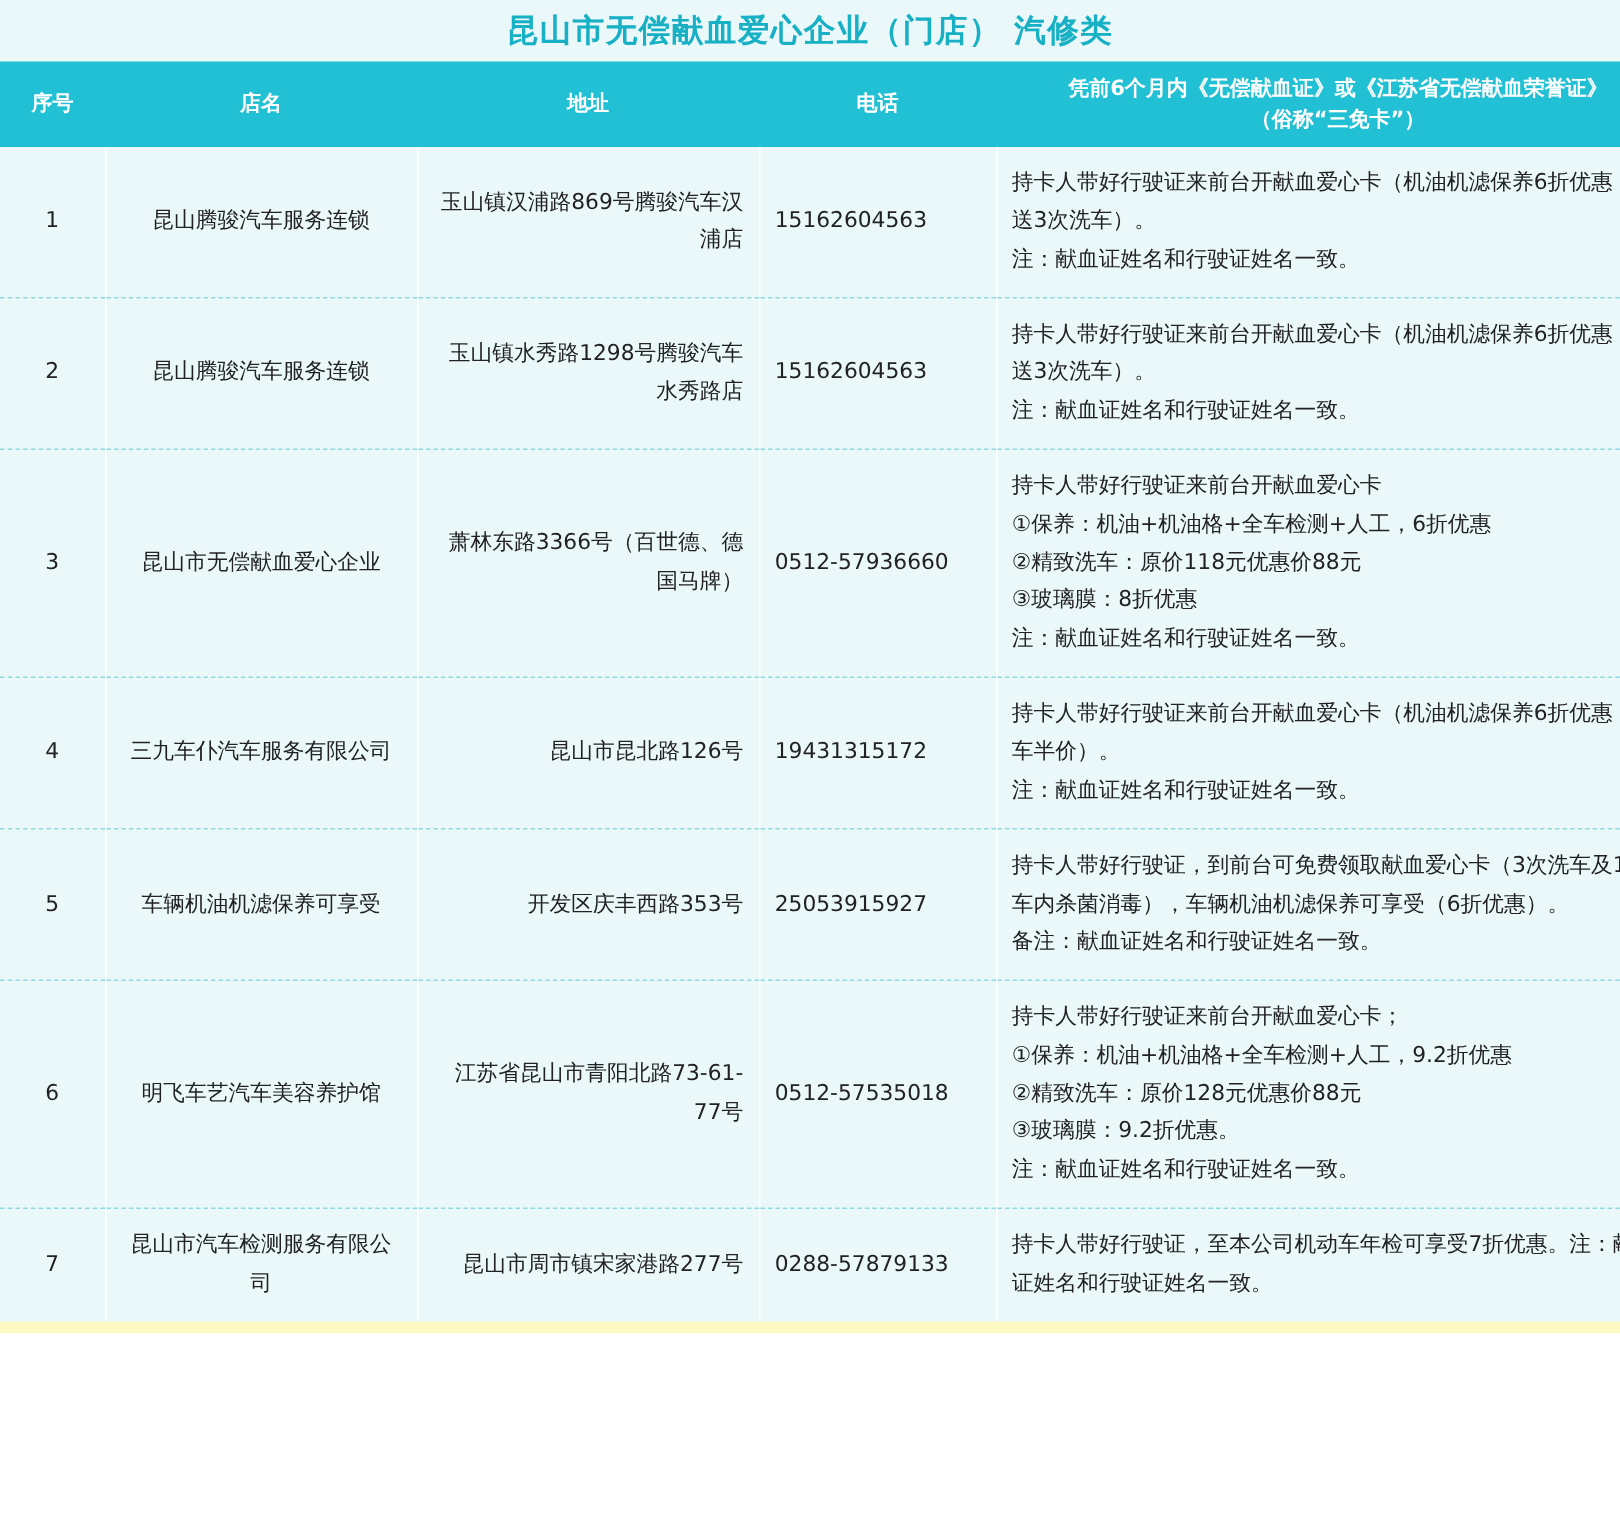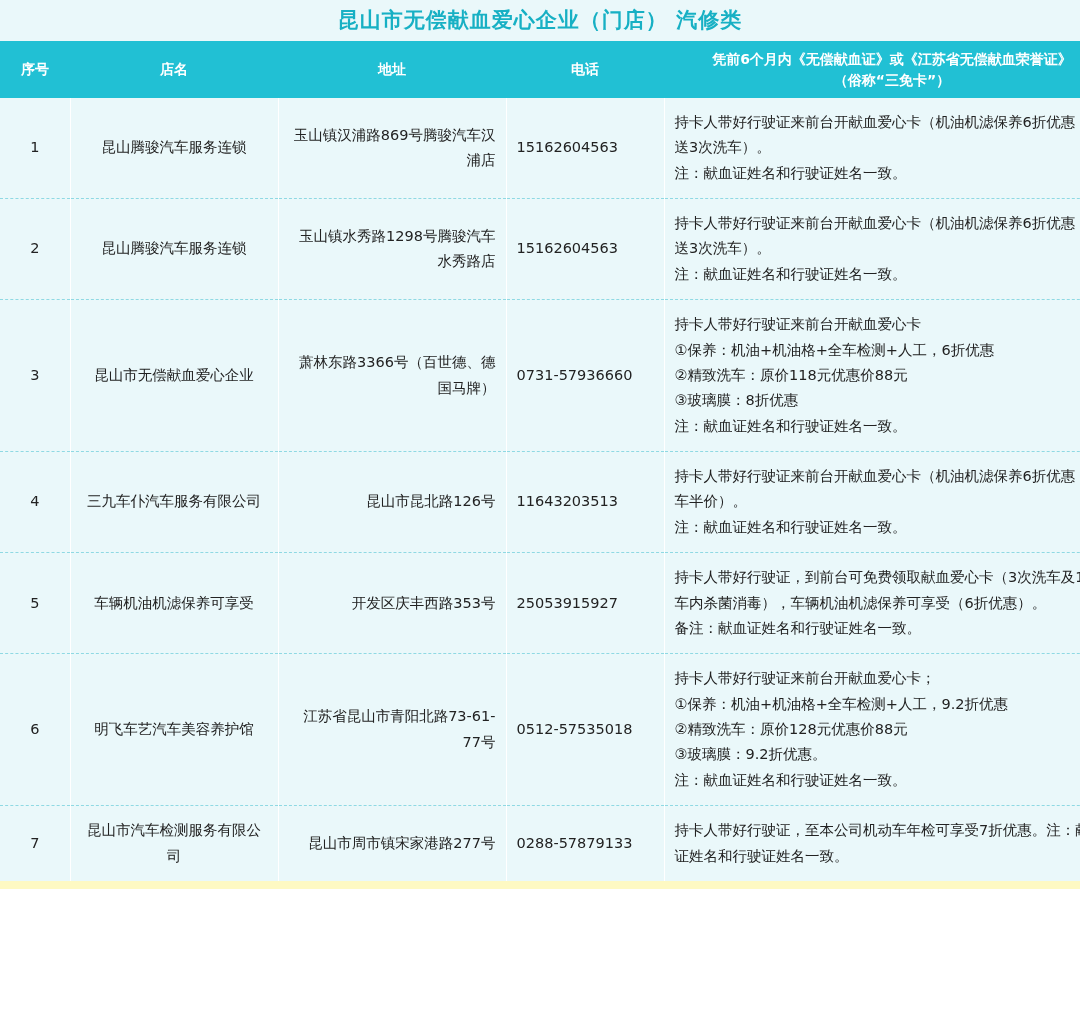--- a/index.html
+++ b/index.html
@@ -116,34 +116,34 @@
           <td class="col-tel">15162604563</td>
           <td class="col-note">
             <span class="note-line">持卡人带好行驶证来前台开献血爱心卡（机油机滤保养6折优惠，再送3次洗车）。</span>
             <span class="note-line">注：献血证姓名和行驶证姓名一致。</span>
           </td>
         </tr>
         <tr>
           <td class="col-idx">3</td>
           <td class="col-name">昆山市无偿献血爱心企业</td>
           <td class="col-addr">萧林东路3366号（百世德、德国马牌）</td>
-          <td class="col-tel">0731-57936660</td>
+          <td class="col-tel">0512-57936660</td>
           <td class="col-note">
             <span class="note-line">持卡人带好行驶证来前台开献血爱心卡</span>
             <span class="note-line">①保养：机油+机油格+全车检测+人工，6折优惠</span>
             <span class="note-line">②精致洗车：原价118元优惠价88元</span>
             <span class="note-line">③玻璃膜：8折优惠</span>
             <span class="note-line">注：献血证姓名和行驶证姓名一致。</span>
           </td>
         </tr>
         <tr>
           <td class="col-idx">4</td>
           <td class="col-name">三九车仆汽车服务有限公司</td>
           <td class="col-addr">昆山市昆北路126号</td>
-          <td class="col-tel">11643203513</td>
+          <td class="col-tel">19431315172</td>
           <td class="col-note">
             <span class="note-line">持卡人带好行驶证来前台开献血爱心卡（机油机滤保养6折优惠，洗车半价）。</span>
             <span class="note-line">注：献血证姓名和行驶证姓名一致。</span>
           </td>
         </tr>
         <tr>
           <td class="col-idx">5</td>
           <td class="col-name">车辆机油机滤保养可享受</td>
           <td class="col-addr">开发区庆丰西路353号</td>
           <td class="col-tel">25053915927</td>

